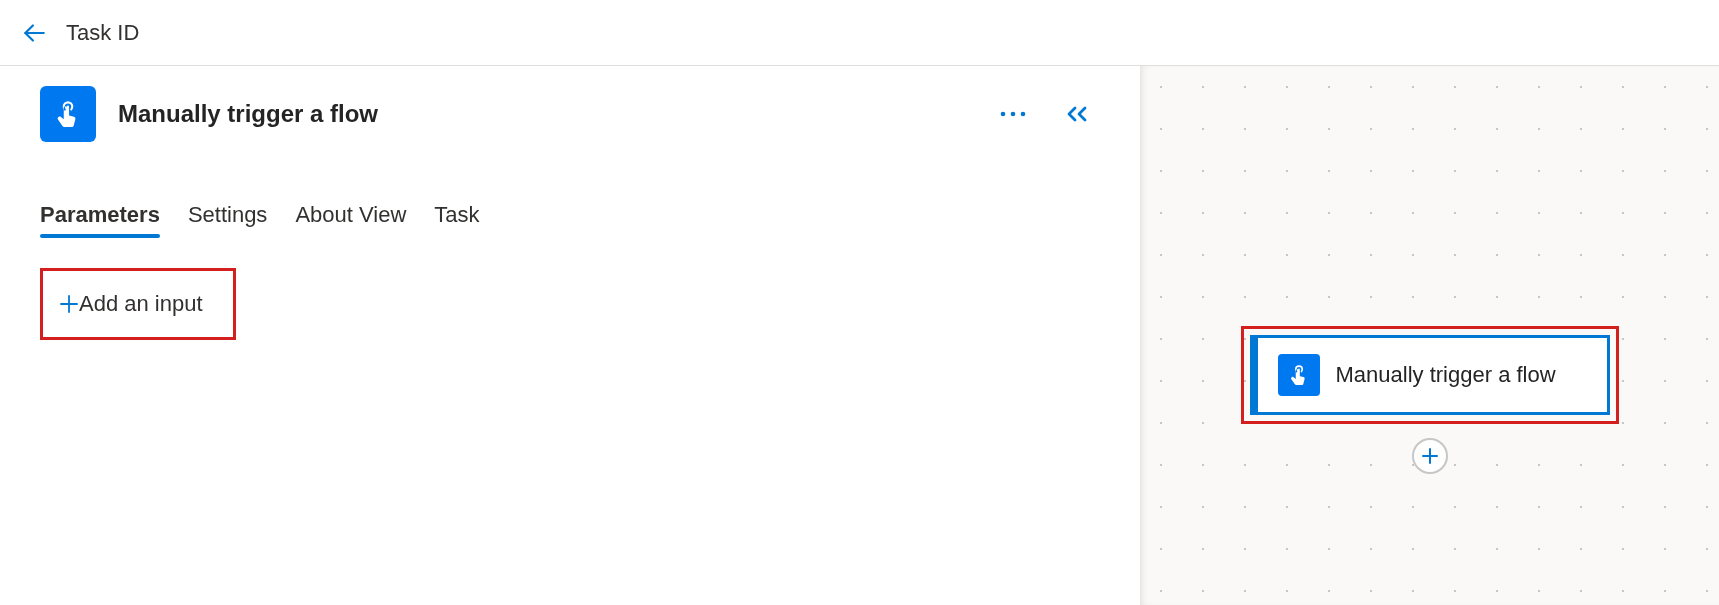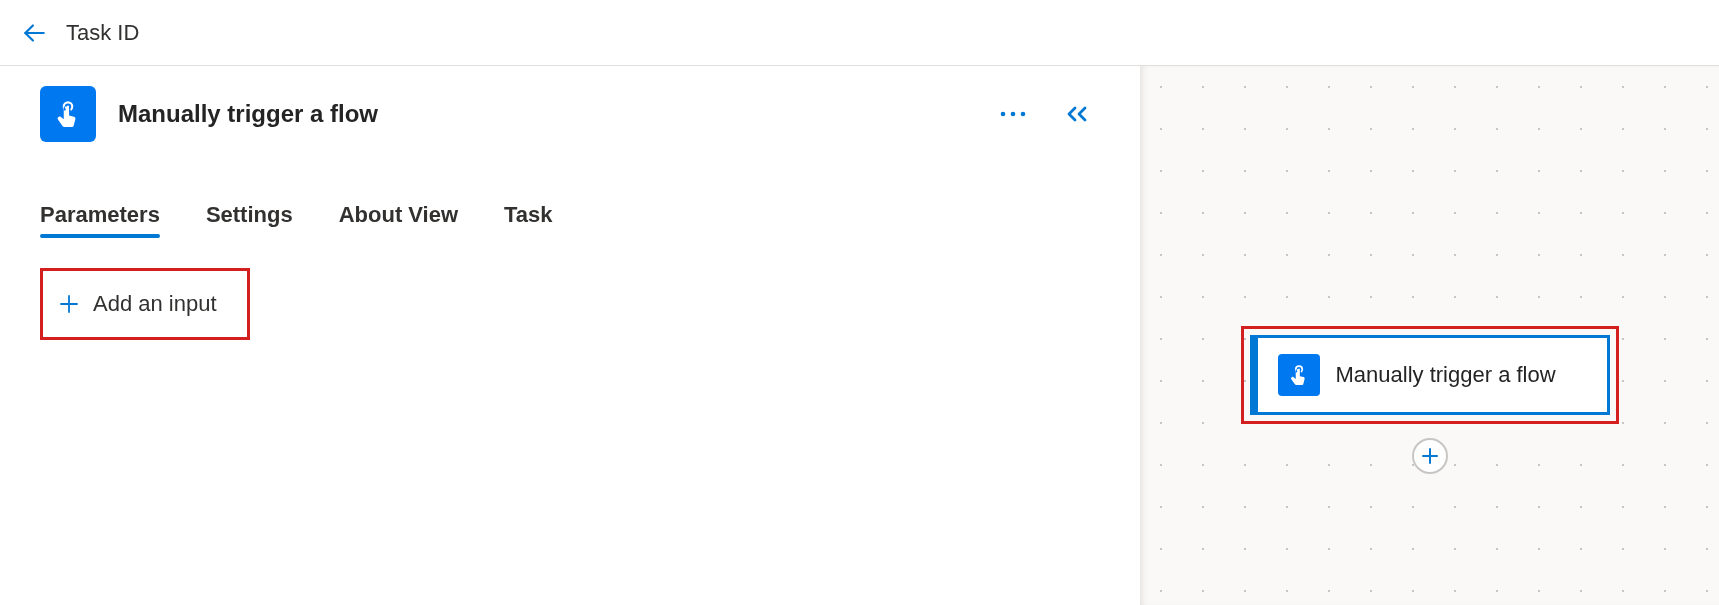--- a/index.html
+++ b/index.html
@@ -80,51 +80,49 @@
   .step-actions .collapse {
     color: #0078d4;
     cursor: pointer;
     display: flex;
     align-items: center;
     justify-content: center;
   }
   
   .tabs {
     display: flex;
-    gap: 46px;
+    gap: 28px;
     margin-top: 60px;
     border-bottom: none;
   }
   .tab {
     font-size: 22px;
     color: #323130;
     cursor: pointer;
     padding-bottom: 10px;
     position: relative;
-    font-weight: bold;
   }
   .tab.active {
     font-weight: 600;
   }
   .tab.active::after {
     content: "";
     position: absolute;
     left: 0; right: 0; bottom: 0;
     height: 4px;
     background: #0078d4;
     border-radius: 2px;
   }
   
   .add-input-wrap {
     margin-top: 30px;
   }
   .add-input {
     display: inline-flex;
     align-items: center;
-    gap: 14px;
     font-size: 22px;
     color: #323130;
     cursor: pointer;
     padding: 20px 30px 20px 16px;
     border: 3px solid #d41f1f;
   }
   .add-input .plus {
     color: #0078d4;
     font-size: 24px;
     width: 20px;

